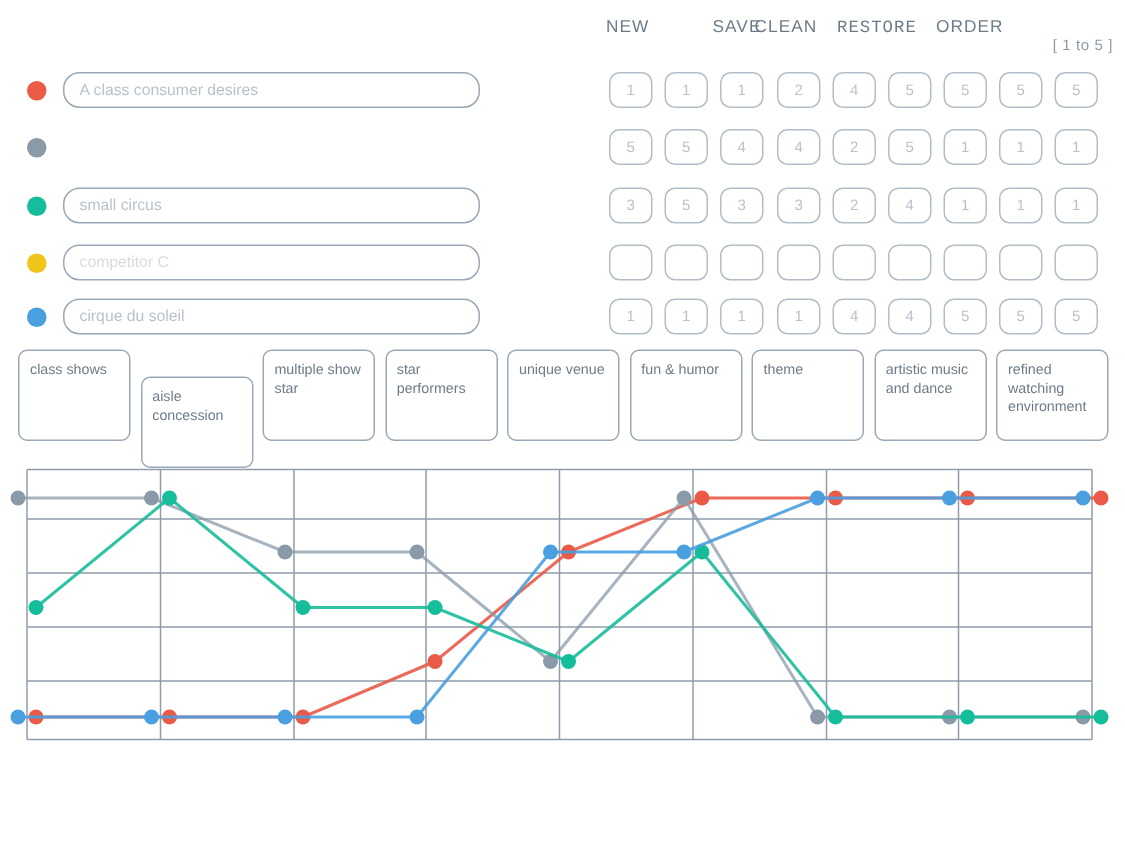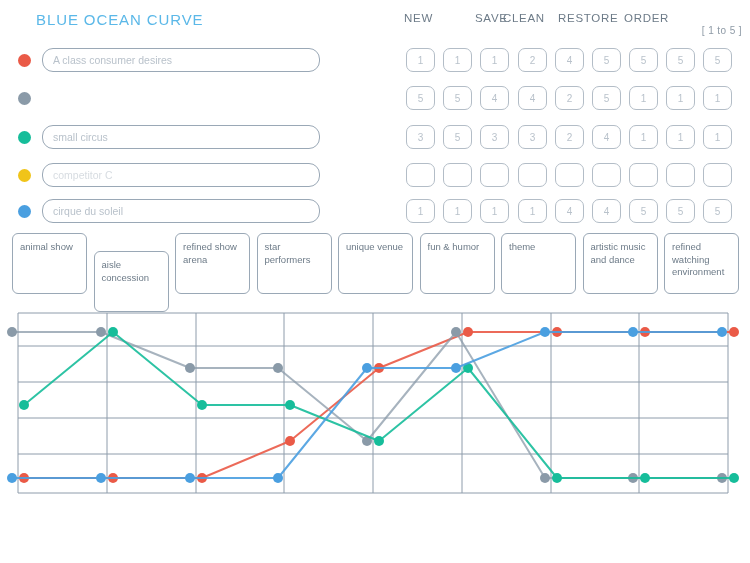--- a/index.html
+++ b/index.html
@@ -58,27 +58,26 @@
 
   
   .chart{position:absolute;left:0;top:0;width:750px;height:563px;pointer-events:none;}
   svg{display:block;}
 </style>
 </head>
 <body>
 
 <div class="app">
 
-  <div class="title">BLUE OCEAN CURVE</div>
 
   <div class="menu">
       <div class="menu-item" style="left: 0px;">NEW</div>
       <div class="menu-item" style="left: 51px; margin-left: 20px;">SAVE</div>
       <div class="menu-item" style="left: 99px;">CLEAN</div>
-      <div class="menu-item" style="left: 154px;">RESTORE</div>
+      <div class="menu-item" style="left: 154px; font-family: Liberation Mono, monospace;">RESTORE</div>
       <div class="menu-item" style="left: 220px;">ORDER</div>
     </div>
   <div class="range-label">[ 1 to 5 ]</div>
 
   <div id="legend-area">
       <div class="legend-row" style="top: 48px;">
         <div class="dot" style="background: rgb(234, 90, 71);"></div>
         <input class="name-input" type="text" placeholder="A class consumer desires" value="A class consumer desires" style="color: rgb(185, 194, 203);">
       </div>
       <div class="legend-row" style="top: 86px;">
@@ -149,23 +148,23 @@
         <div class="val-cell" style="left: 112px;">1</div>
         <div class="val-cell" style="left: 149px;">4</div>
         <div class="val-cell" style="left: 186px;">4</div>
         <div class="val-cell" style="left: 223px;">5</div>
         <div class="val-cell" style="left: 260px;">5</div>
         <div class="val-cell" style="left: 297px;">5</div>
       </div>
     </div>
 
   <div class="factors" id="factors-area">
-      <div class="factor" style="left: 0px;">animal show</div>
+      <div class="factor" style="left: 0px;">class shows</div>
       <div class="factor" style="left: 81.5px; margin-top: 18px;">aisle concession</div>
-      <div class="factor" style="left: 163px;">refined show arena</div>
+      <div class="factor" style="left: 163px;">multiple show star</div>
       <div class="factor" style="left: 244.5px;">star performers</div>
       <div class="factor" style="left: 326px;">unique venue</div>
       <div class="factor" style="left: 407.5px;">fun &amp; humor</div>
       <div class="factor" style="left: 489px;">theme</div>
       <div class="factor" style="left: 570.5px;">artistic music and dance</div>
       <div class="factor" style="left: 652px;">refined watching environment</div>
     </div>
 
   <div class="chart">
     <svg id="chart-svg" width="750" height="563">

